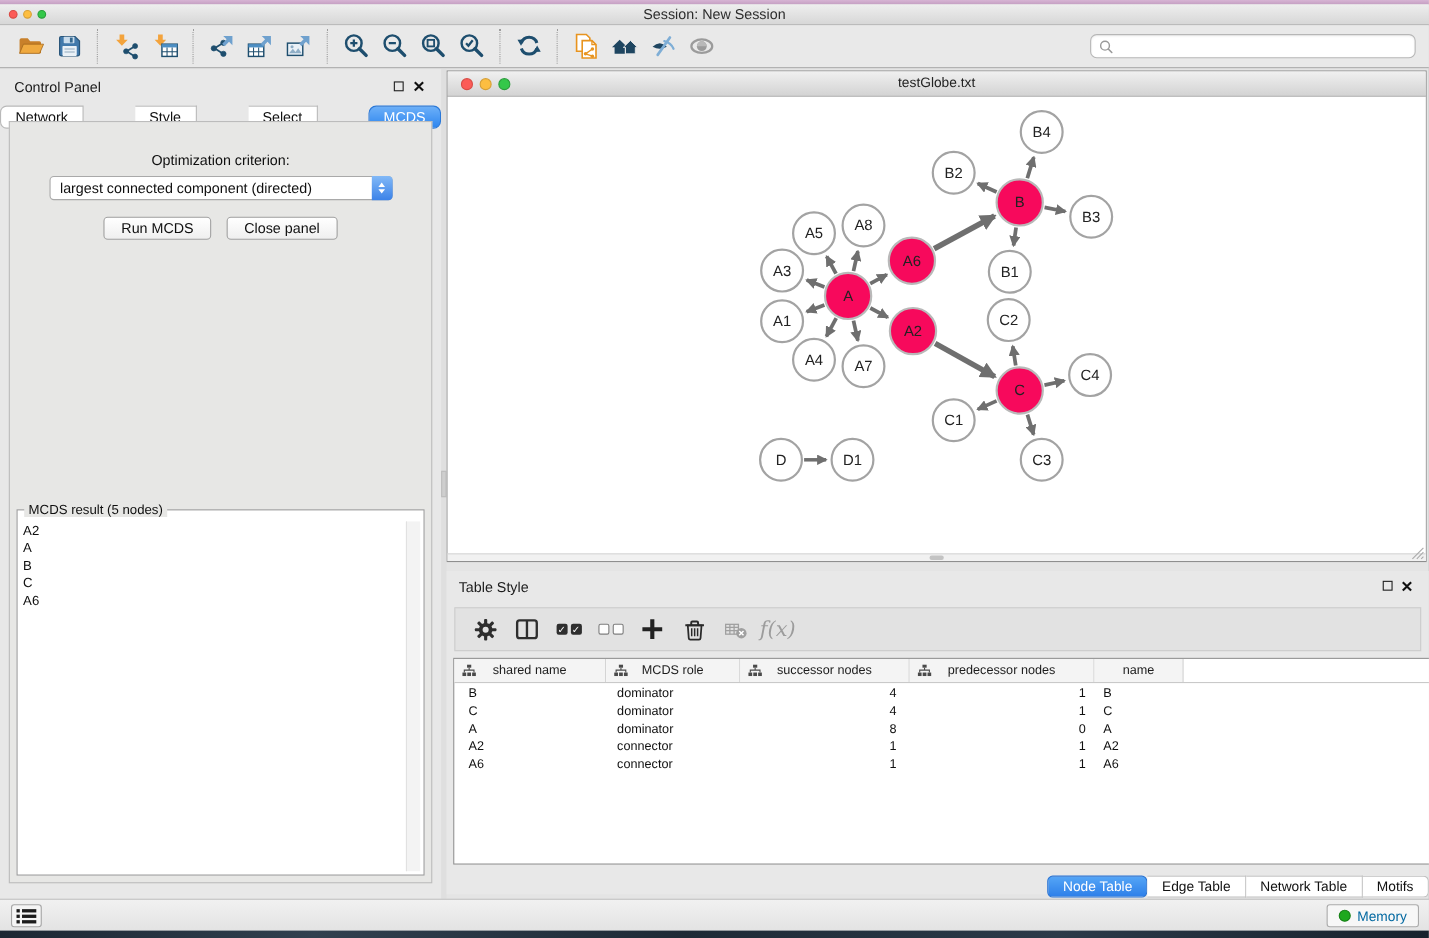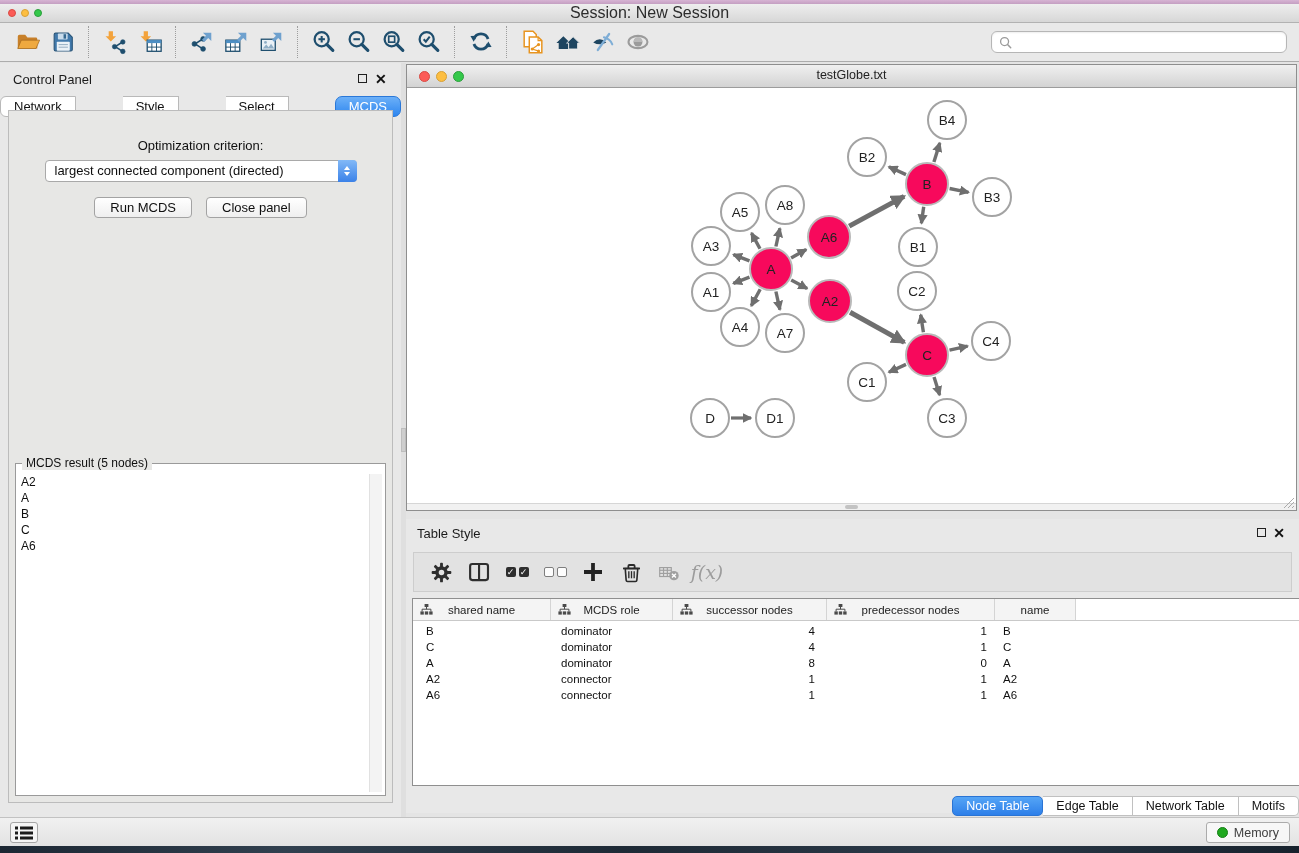--- a/index.html
+++ b/index.html
@@ -5,21 +5,21 @@
   *{box-sizing:border-box;margin:0;padding:0}
   body{background:#666;font-family:"Liberation Sans",sans-serif}
   #app{position:relative;width:1299px;height:853px;background:#e4e4e4;overflow:hidden;font-family:"Liberation Sans",sans-serif;color:#1a1a1a}
   .desktop-top{position:absolute;left:0;top:0;width:100%;height:4px;background:linear-gradient(#d7b4d4,#c49fc2)}
   
   .titlebar{position:absolute;left:0;top:4px;width:100%;height:19px;background:linear-gradient(#eeeeee,#d7d7d7);border-bottom:1px solid #b2b2b2}
   .tl{position:absolute;top:5px;width:8px;height:8px;border-radius:50%}
   .tl.r{left:8px;background:#fc5b57;border:1px solid #d84b44}
   .tl.y{left:21px;background:#fdbe41;border:1px solid #d7a036}
   .tl.g{left:34px;background:#34c84a;border:1px solid #2b9e3c}
-  .win-title{text-align:center;font-size:16px;color:#2d2d2d;line-height:18px}
+  .win-title{text-align:center;font-size:13px;color:#2d2d2d;line-height:18px}
   
   .toolbar{position:absolute;left:0;top:23px;width:100%;height:39px;background:#e9e9e9;border-bottom:1px solid #acacac;display:flex;align-items:center;padding:0 12px 0 10px}
   .tbtn{width:35px;height:32px;display:flex;align-items:center;justify-content:center;flex:0 0 auto;cursor:default}
   .tsep{width:1px;height:32px;border-left:1px dotted #9d9d9d;margin:0 8px;flex:0 0 auto}
   .search-box{margin-left:auto;width:296px;height:22px;background:#fff;border:1px solid #b6b6b6;border-radius:6px;display:flex;align-items:center;padding:0 7px;box-shadow:inset 0 1px 2px rgba(0,0,0,.07)}
   .search-box input{border:none;outline:none;flex:1;font-size:12px;background:transparent;margin-left:5px;font-family:inherit}
   
   .control-panel{position:absolute;left:0;top:63px;width:401px;height:754px;background:#e8e8e8}
   .cp-title{position:absolute;left:13px;top:9px;font-size:13px;color:#1b1b1b}
   .float-btn{position:absolute;width:9px;height:9px;border:1.5px solid #1f1f1f;background:transparent}
@@ -81,21 +81,21 @@
   .td.num{text-align:right}.td.c2{padding-right:12px}.td.c3{padding-right:8px}.td.c4{padding-left:8px}
   .tp-vscroll{position:absolute;right:0;top:0;bottom:0;width:11px;background:#f4f4f4;border-left:1px solid #dbdbdb}
   .tp-tabs{position:absolute;left:0;top:277px;width:100%;display:flex;justify-content:flex-end}
   .tp-tab{height:20px;line-height:19px;padding:0 13px;font-size:12.5px;background:#fff;border:1px solid #c0c0c0;border-left:none;color:#111}
   .tp-tab:first-child{border-left:1px solid #c0c0c0;border-radius:5px 0 0 5px}
   .tp-tab:last-child{border-radius:0 5px 5px 0}
   .tp-tab.active{background:linear-gradient(#55a5f6,#2d7fe9);color:#fff;border:1px solid #2a74d4;border-radius:5px}
   
   .statusbar{position:absolute;left:0;top:817px;width:100%;height:29px;background:linear-gradient(#f1f1f1,#e3e3e3);border-top:1px solid #c2c2c2}
   .list-btn{position:absolute;left:10px;top:4px;width:28px;height:21px;background:#f5f5f5;border:1px solid #a5a5a5;border-radius:3px;display:flex;align-items:center;justify-content:center}
-  .memory-btn{position:absolute;right:9px;top:4px;height:21px;padding:0 10px;background:#f7f7f7;border:1px solid #ababab;border-radius:3px;display:flex;align-items:center;gap:6px;font-size:12.5px;color:#404040}
+  .memory-btn{position:absolute;right:9px;top:4px;height:21px;padding:0 10px;background:#f7f7f7;border:1px solid #ababab;border-radius:3px;display:flex;align-items:center;gap:6px;font-size:12.5px;color:#0369a1}
   .mem-dot{width:11px;height:11px;border-radius:50%;background:#1fa81f;border:1px solid #157f15}
   .desktop-bottom{position:absolute;left:0;top:846px;width:100%;height:7px;background:linear-gradient(90deg,#1c2733,#31404f 22%,#1e2a36 48%,#2c3a49 74%,#17222d)}
 </style>
 </head>
 <body>
 
 <div id="app">
   <div class="desktop-top"></div>
 
   <div class="titlebar">

